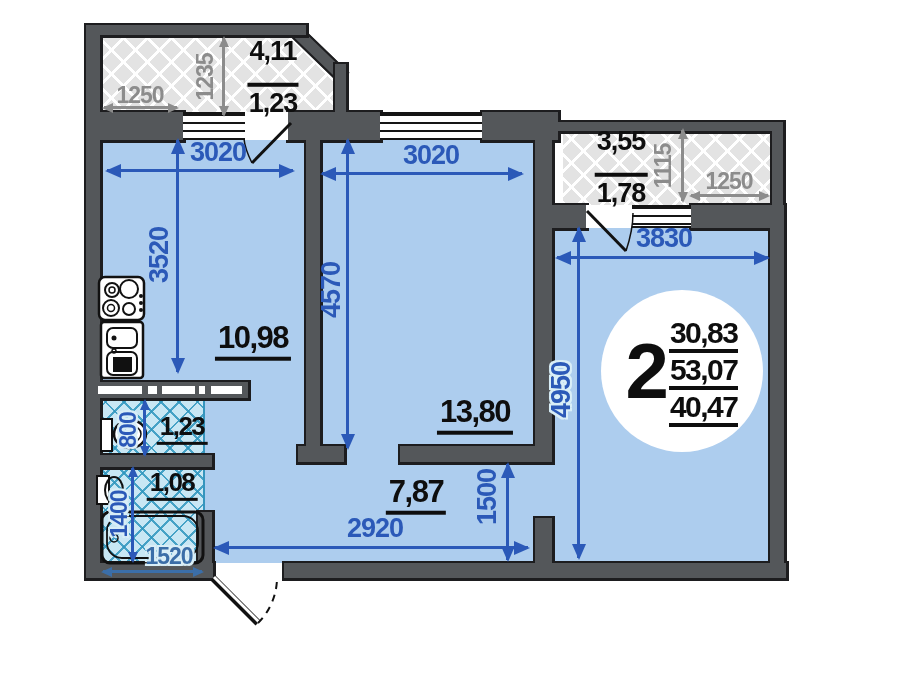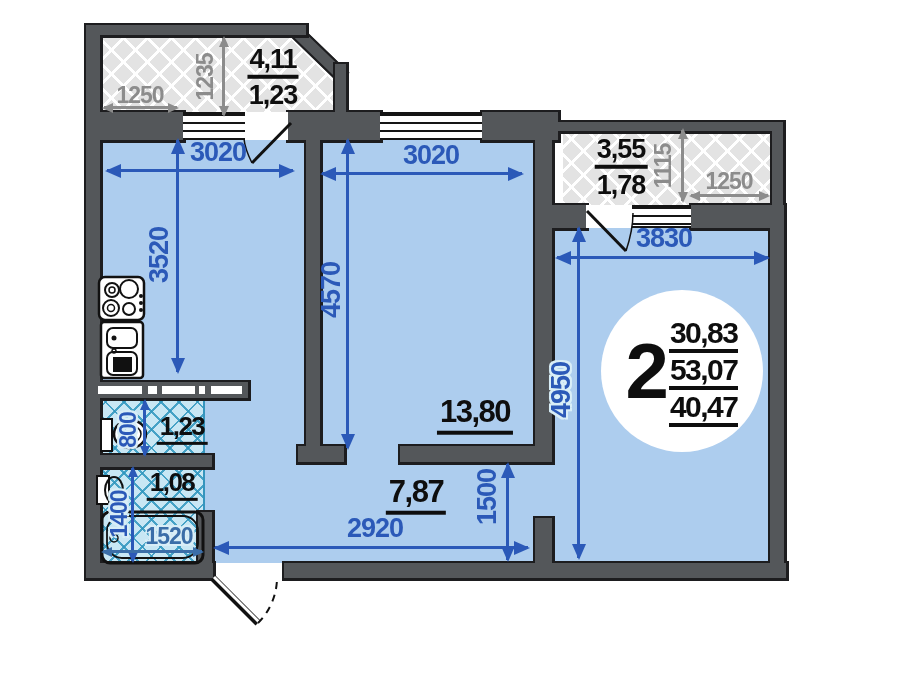--- a/index.html
+++ b/index.html
@@ -35,36 +35,36 @@
     border:7px solid transparent;border-right:0;border-left:16px solid currentColor;}
   .dim.v::before{content:"";position:absolute;top:-2px;left:-5.5px;width:0;height:0;
     border:7px solid transparent;border-top:0;border-bottom:16px solid currentColor;}
   .dim.v::after{content:"";position:absolute;bottom:-2px;left:-5.5px;width:0;height:0;
     border:7px solid transparent;border-bottom:0;border-top:16px solid currentColor;}
   .dim.small.h::before{border-width:5px 11px 5px 0;top:-3.5px;}
   .dim.small.h::after{border-width:5px 0 5px 11px;top:-3.5px;}
   .dim.small.v::before{border-width:0 5px 11px 5px;left:-3.5px;}
   .dim.small.v::after{border-width:11px 5px 0 5px;left:-3.5px;}
   .gray{color:#8c8c8c;}
-  .steel{color:#3b6ea8;}
+  .steel{color:#3b6ea8;margin-top:20px;}
   .dim-label{position:absolute;z-index:6;transform:translate(-50%,-50%);
     font-weight:bold;font-size:27px;line-height:1;letter-spacing:-1px;color:#2b59b8;white-space:nowrap;}
   .dim-label.vert{transform:translate(-50%,-50%) rotate(-90deg);}
   .dim-label.sm{font-size:23px;}
   .dim-label.gray{color:#8c8c8c;}
   .dim-label.steel{color:#3b6ea8;}
   .halo{text-shadow:-2px -2px 0 #d9eef7,2px -2px 0 #d9eef7,-2px 2px 0 #d9eef7,2px 2px 0 #d9eef7,0 0 3px #d9eef7;}
   
   .area-label{position:absolute;z-index:6;transform:translate(-50%,-50%);
     font-weight:800;font-size:31px;line-height:1.05;letter-spacing:-1.5px;color:#0e0e0e;
     border-bottom:4px solid #0e0e0e;padding:0 3px 2px;white-space:nowrap;}
   .area-label.sm{font-size:26px;border-bottom-width:3.5px;}
   .frac{position:absolute;z-index:6;transform:translate(-50%,-50%);text-align:center;
     font-weight:800;font-size:27px;line-height:1.12;letter-spacing:-1px;color:#0e0e0e;white-space:nowrap;}
-  .frac .top{display:block;border-bottom:4px solid #0e0e0e;padding:0 2px 1px;}
+  .frac .top{display:block;border-bottom:4px solid #0e0e0e;padding:0 2px 17px;}
   .frac .bot{display:block;padding-top:1px;}
   
   .summary{position:absolute;left:601px;top:290px;width:162px;height:162px;background:#fff;
     border-radius:50%;display:flex;align-items:center;justify-content:center;gap:3px;z-index:5;}
   .summary .rooms-count{font-weight:800;font-size:78px;line-height:.9;letter-spacing:-3px;color:#0e0e0e;}
   .summary .vals{display:flex;flex-direction:column;}
   .summary .vals span{font-weight:700;font-size:30px;line-height:1.1;letter-spacing:-1.5px;
     color:#0e0e0e;border-bottom:4px solid #0e0e0e;padding:0 1px;}
   .overlay{position:absolute;left:0;top:0;z-index:5;}
 </style>
@@ -195,20 +195,21 @@
 
   <div class="dim h small gray" style="left:104px;top:106px;width:73px"></div>
   <div class="dim-label sm gray" style="left:140px;top:95px">1250</div>
   <div class="dim v small gray" style="left:222px;top:38px;height:77px"></div>
   <div class="dim-label vert sm gray" style="left:205px;top:77px">1235</div>
   <div class="dim v small gray" style="left:681px;top:130px;height:71px"></div>
   <div class="dim-label vert sm gray" style="left:663px;top:166px">1115</div>
   <div class="dim h small gray" style="left:691px;top:194px;width:77px"></div>
   <div class="dim-label sm gray" style="left:729px;top:181px">1250</div>
 
+  <div class="area-label" style="left:253px;top:341px">10,98</div>
   <div class="area-label" style="left:475px;top:415px">13,80</div>
   <div class="area-label" style="left:416px;top:495px">7,87</div>
   <div class="area-label sm" style="left:182px;top:429px">1,23</div>
   <div class="area-label sm" style="left:172px;top:485px">1,08</div>
 
   <div class="frac" style="left:273px;top:77px">
     <span class="top">4,11</span>
     <span class="bot">1,23</span>
   </div>
   <div class="frac" style="left:621px;top:167px">

